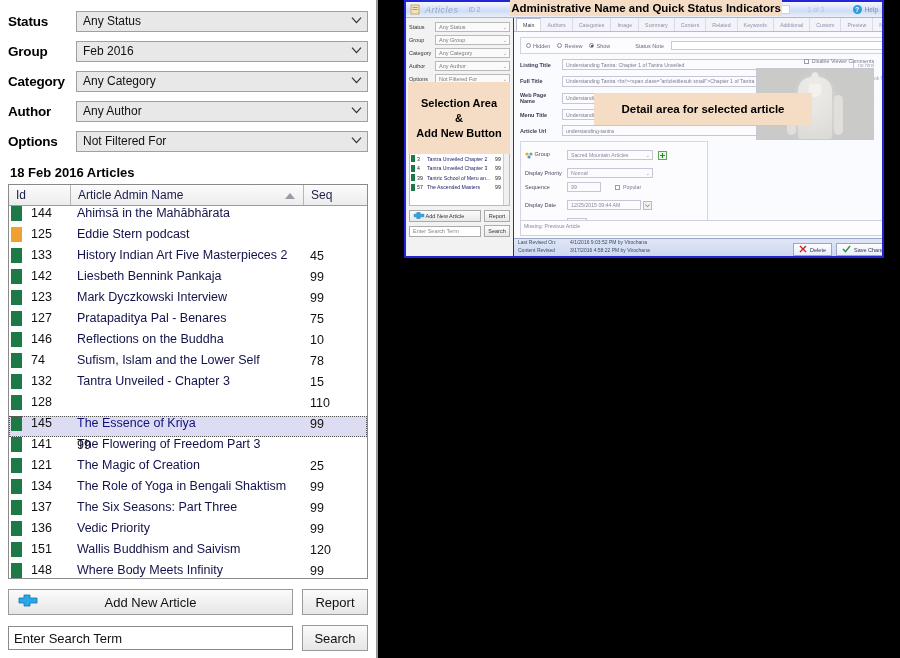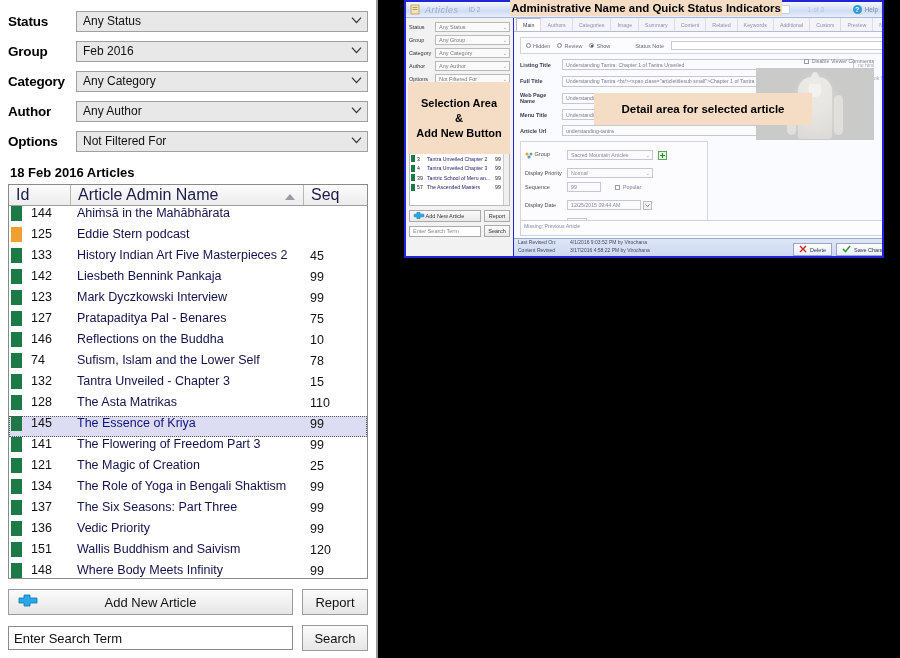--- a/index.html
+++ b/index.html
@@ -48,21 +48,21 @@
   .grid-wrap {
     margin:0 8px;
     border:1px solid #8a8a8a;
     background:#fff;
     height:395px;
     position:relative;
     overflow:hidden;
   }
   .grid-header { display:flex; height:21px; background:linear-gradient(#fdfdfd,#e9e9e9); border-bottom:1px solid #9d9d9d; }
   .gh {
-    font-size:16px; color:#1b1b4b;
+    font-size:12px; color:#1b1b4b;
     display:flex; align-items:center; padding-left:7px;
     border-right:1px solid #b6b6b6;
     background:linear-gradient(#fcfcfc,#ececec);
     position:relative;
   }
   .gh.id { width:62px; flex:0 0 62px; }
   .gh.name { flex:1 1 auto; }
   .gh.seq { width:63px; flex:0 0 63px; border-right:none; }
   .sort-caret { position:absolute; right:8px; top:50%; transform:translateY(-50%); }
 
@@ -382,21 +382,20 @@
         </div>
         <div class="grid-row">
           <div class="swatch" style="background: rgb(29, 122, 70);"></div>
           <div class="cell-id">132</div>
           <div class="cell-name">Tantra Unveiled - Chapter 3</div>
           <div class="cell-seq">99</div>
         </div>
         <div class="grid-row">
           <div class="swatch" style="background: rgb(29, 122, 70);"></div>
           <div class="cell-id">128</div>
-          <div class="cell-name">The Asta Matrikas</div>
           <div class="cell-seq">99</div>
         </div>
         <div class="grid-row sel">
           <div class="swatch" style="background: rgb(29, 122, 70);"></div>
           <div class="cell-id">145</div>
           <div class="cell-name">The Essence of Kriya</div>
           <div class="cell-seq">25</div>
         </div>
         <div class="grid-row">
           <div class="swatch" style="background: rgb(29, 122, 70);"></div>

